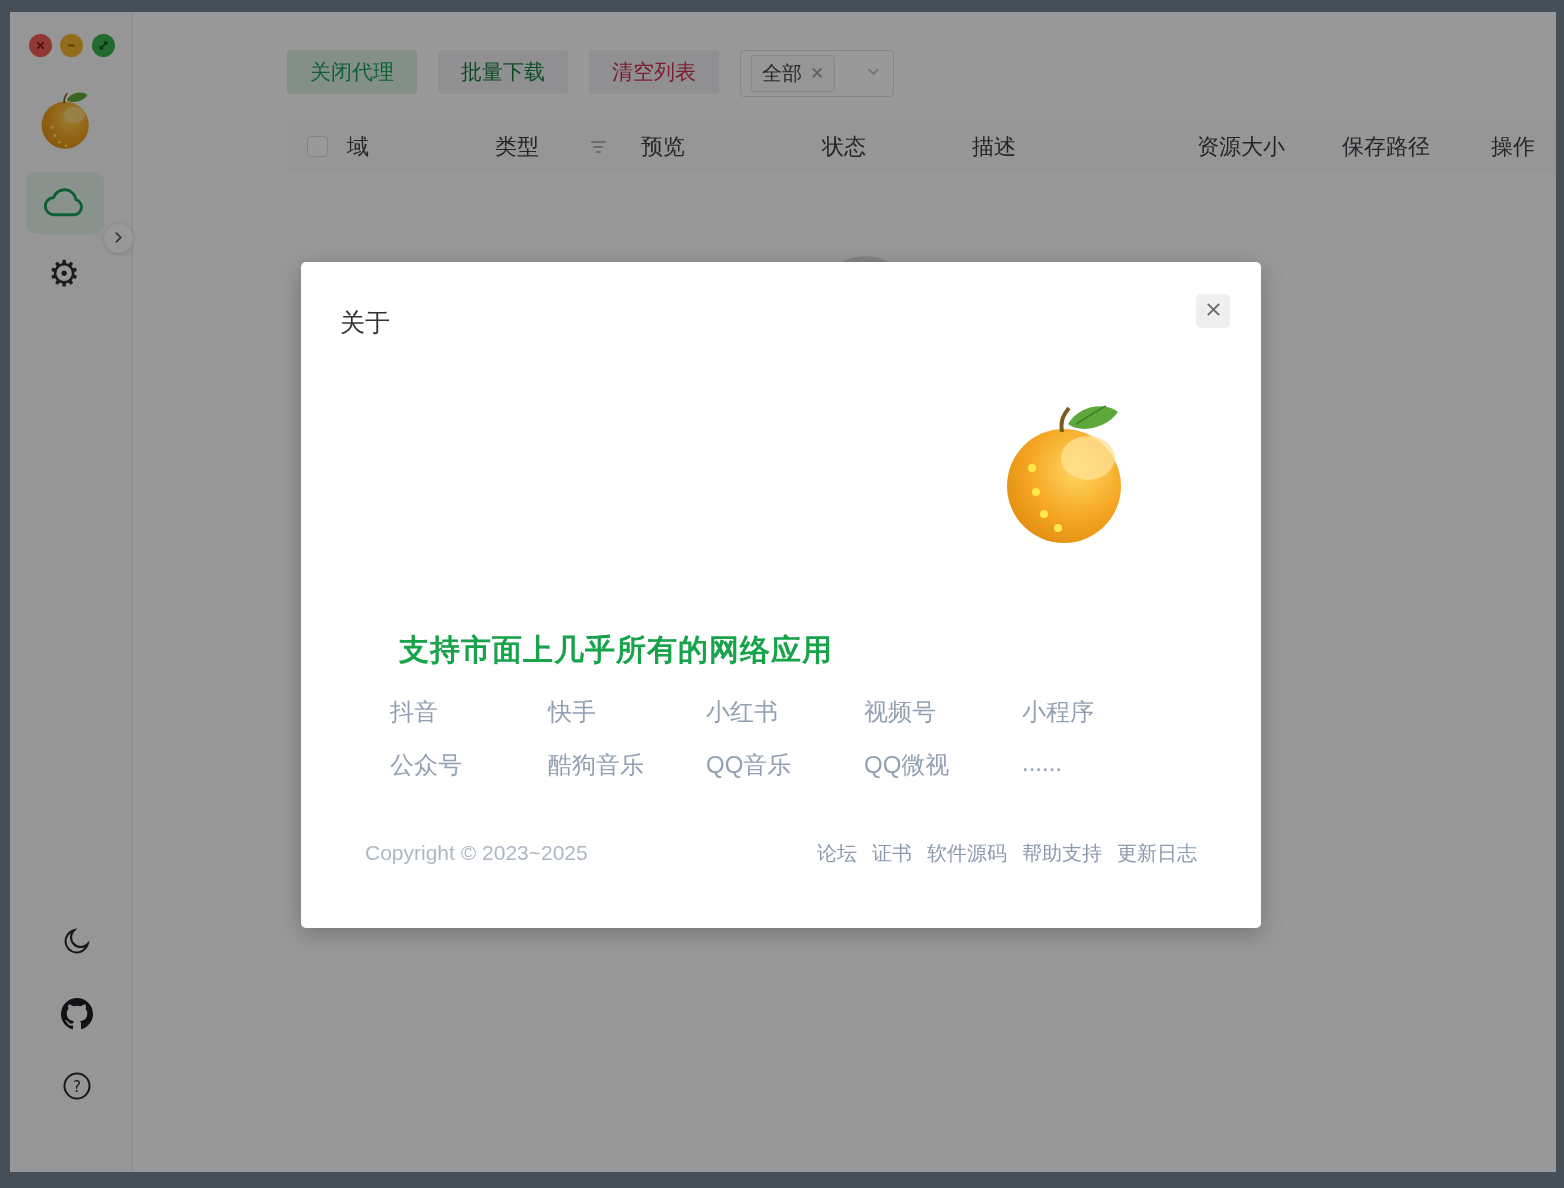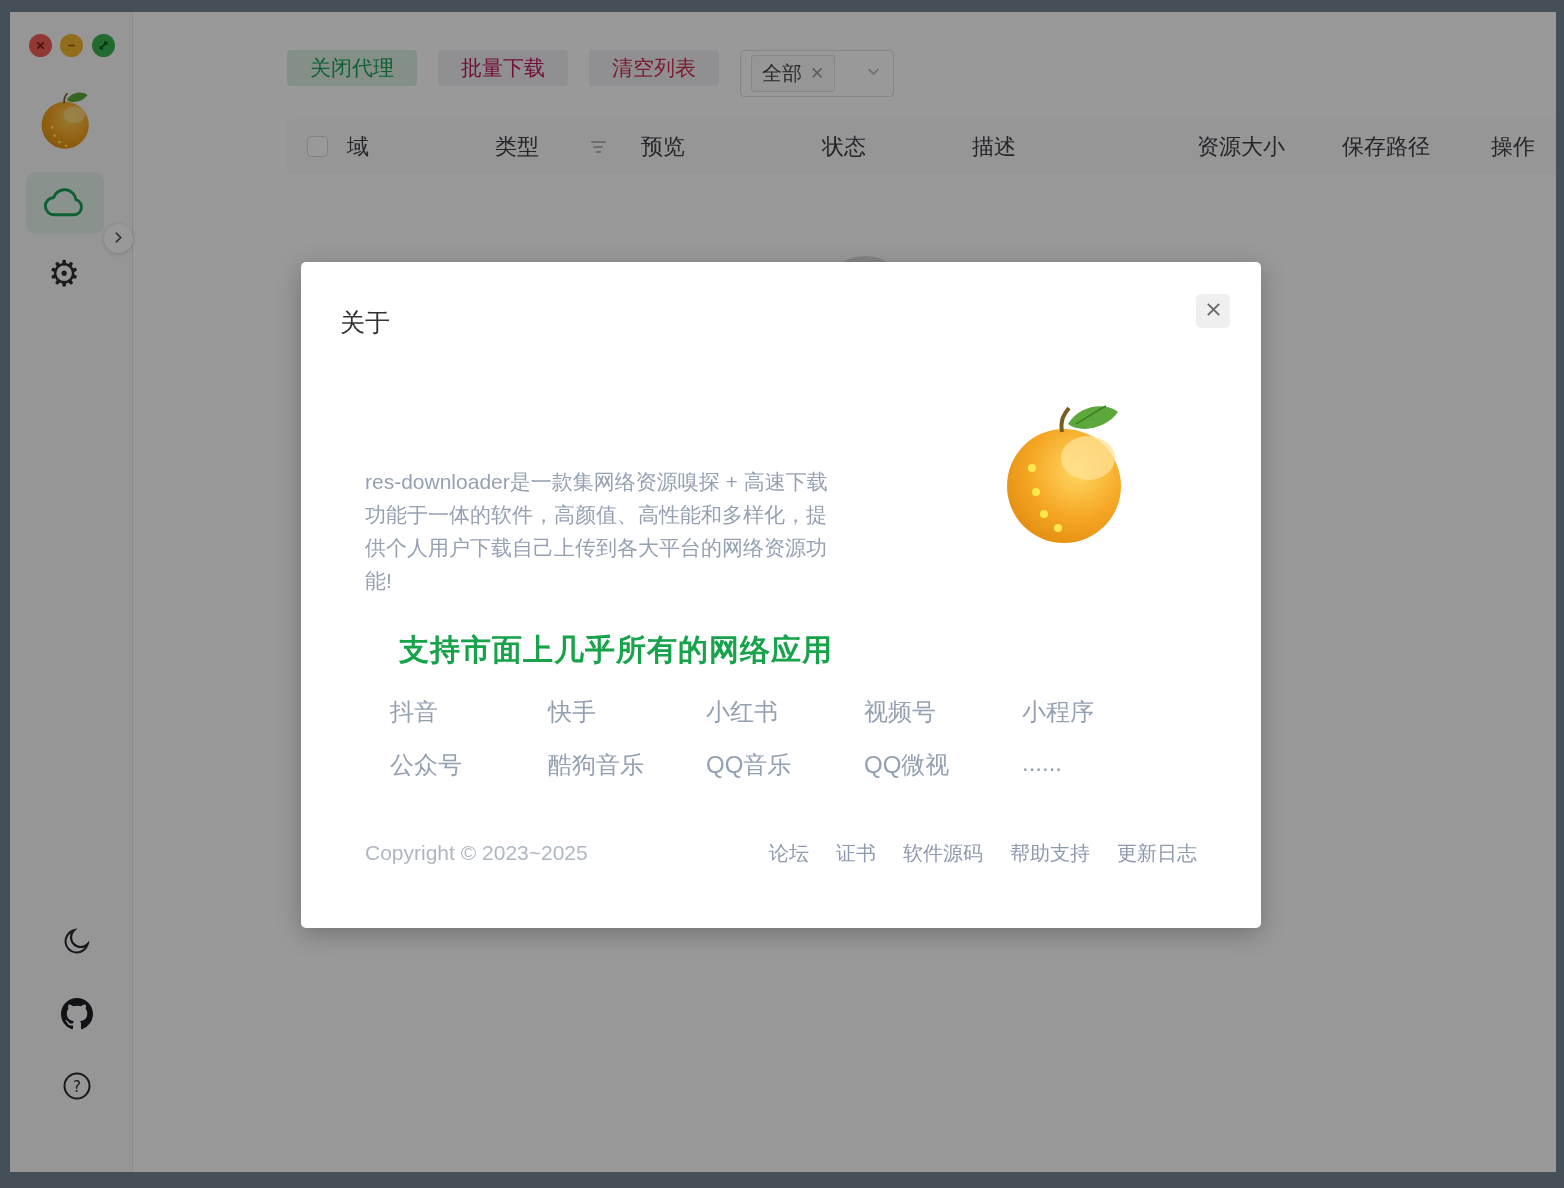--- a/index.html
+++ b/index.html
@@ -17,23 +17,23 @@
   .side-logo { position:absolute; left:27px; top:78px; width:58px; height:60px; }
   .nav-cloud { position:absolute; left:16px; top:160px; width:78px; height:62px; background:#e4f3ea; border-radius:10px; display:flex; align-items:center; justify-content:center; cursor:pointer; }
   .collapse-btn { position:absolute; left:94px; top:212px; width:29px; height:29px; border-radius:50%; background:#ffffff; box-shadow:0 1px 5px rgba(0,0,0,.18); display:flex; align-items:center; justify-content:center; cursor:pointer; z-index:3; }
   .gear { position:absolute; left:38px; top:244px; font-size:36px; color:#2f2f2f; cursor:pointer; line-height:1; font-family:"DejaVu Sans",sans-serif; }
   .side-bottom-icon { position:absolute; left:51px; width:32px; height:32px; cursor:pointer; display:flex; align-items:center; justify-content:center; }
   .i-moon { top:915px; } .i-github { top:988px; } .i-help { top:1060px; }
 
   
   .main { position:absolute; left:124px; top:0; right:0; bottom:0; background:#ffffff; }
   .toolbar { position:absolute; left:153px; top:38px; height:47px; display:flex; gap:21px; }
-  .btn { height:36px; padding:0 23px; border:none; border-radius:4px; font-size:21px; font-family:inherit; cursor:pointer; display:flex; align-items:center; }
+  .btn { height:44px; padding:0 23px; border:none; border-radius:4px; font-size:21px; font-family:inherit; cursor:pointer; display:flex; align-items:center; }
   .btn-proxy { background:#dcefe3; color:#18a058; }
-  .btn-batch { background:#f1f1f4; color:#be185d; }
+  .btn-batch { background:#f1f1f4; color:#15803d; }
   .btn-clear { background:#f1f1f4; color:#d03050; }
   .select { width:154px; height:47px; border:1px solid #e0e0e6; border-radius:4px; background:#fff; display:flex; align-items:center; padding:0 12px 0 10px; cursor:pointer; }
   .tag { display:flex; align-items:center; gap:8px; border:1px solid #e0e0e6; border-radius:3px; background:#fafafc; padding:4px 10px; font-size:20px; color:#444; }
   .tag-x { color:#9aa0a6; font-size:17px; cursor:pointer; line-height:1; }
   .select-arrow { margin-left:auto; }
 
   .thead { position:absolute; left:153px; top:107px; width:1288px; height:55px; background:#fafafc; border-radius:4px; display:flex; align-items:center; font-size:22px; color:#3f3f46; }
   .th { flex:0 0 auto; }
   .th-cb { width:60px; display:flex; justify-content:center; }
   .checkbox { width:21px; height:21px; border:1px solid #d9d9de; border-radius:4px; background:#fff; cursor:pointer; }
@@ -53,21 +53,21 @@
   .modal-close { position:absolute; left:895px; top:32px; width:34px; height:34px; border-radius:5px; background:#efefef; display:flex; align-items:center; justify-content:center; cursor:pointer; }
   .about-name-row { position:absolute; left:64px; top:118px; display:flex; align-items:baseline; gap:30px; }
   .about-name { font-size:47px; font-weight:800; color:#333a40; letter-spacing:-1px; }
   .about-version { font-size:20px; color:#9aa5b4; }
   .about-logo { position:absolute; left:704px; top:138px; width:122px; height:145px; }
   .about-desc { position:absolute; left:64px; top:203px; width:474px; font-size:21px; line-height:33px; color:#95a1b3; }
   .about-slogan { position:absolute; left:64px; top:368px; font-size:30px; font-weight:800; color:#16a34a; letter-spacing:1px;margin-left:34px; }
   .apps-grid { position:absolute; left:89px; top:434px; width:810px; display:grid; grid-template-columns:repeat(5,158px); row-gap:21px; font-size:24px; color:#93a0b2; }
   .modal-footer { position:absolute; left:64px; right:64px; top:578px; display:flex; justify-content:space-between; align-items:baseline; }
   .copyright { font-size:21px; color:#aeb7c2; }
-  .footer-links { display:flex; gap:27px; font-size:20px; color:#8d99ae; }
+  .footer-links { display:flex; gap:15px; font-size:20px; color:#8d99ae; }
   .footer-links span { cursor:pointer; }
 </style>
 </head>
 <body>
 
 <div class="screen">
   <div class="app">
 
     <aside class="sidebar">
       <div class="traffic t-close">
@@ -214,21 +214,20 @@
         <ellipse cx="82" cy="58" rx="27" ry="22" fill="#ffe195" opacity="0.75"></ellipse>
         <path d="M56 32 C 54 20, 58 14, 63 8" stroke="#7a5b1e" stroke-width="4" fill="none"></path>
         <path d="M62 24 C 74 4, 100 2, 112 12 C 101 28, 75 34, 62 24 Z" fill="#5da83a"></path>
         <path d="M100 6 C 92 10, 80 18, 70 24" stroke="#3f7d25" stroke-width="1.5" fill="none"></path>
         <circle cx="26" cy="68" r="4" fill="#ffe84d"></circle>
           <circle cx="30" cy="92" r="4" fill="#ffe84d"></circle>
         <circle cx="38" cy="114" r="4" fill="#ffe84d"></circle>
           <circle cx="52" cy="128" r="4" fill="#ffe84d"></circle>
       </svg>
 
-      <p class="about-desc">res-downloader是一款集网络资源嗅探 + 高速下载功能于一体的软件，高颜值、高性能和多样化，提供个人用户下载自己上传到各大平台的网络资源功能!</p>
 
       <div class="about-slogan">支持市面上几乎所有的网络应用</div>
 
       <div class="apps-grid">
         <span>抖音</span>
         <span>快手</span>
         <span>小红书</span>
         <span>视频号</span>
         <span>小程序</span>
         <span>公众号</span>

